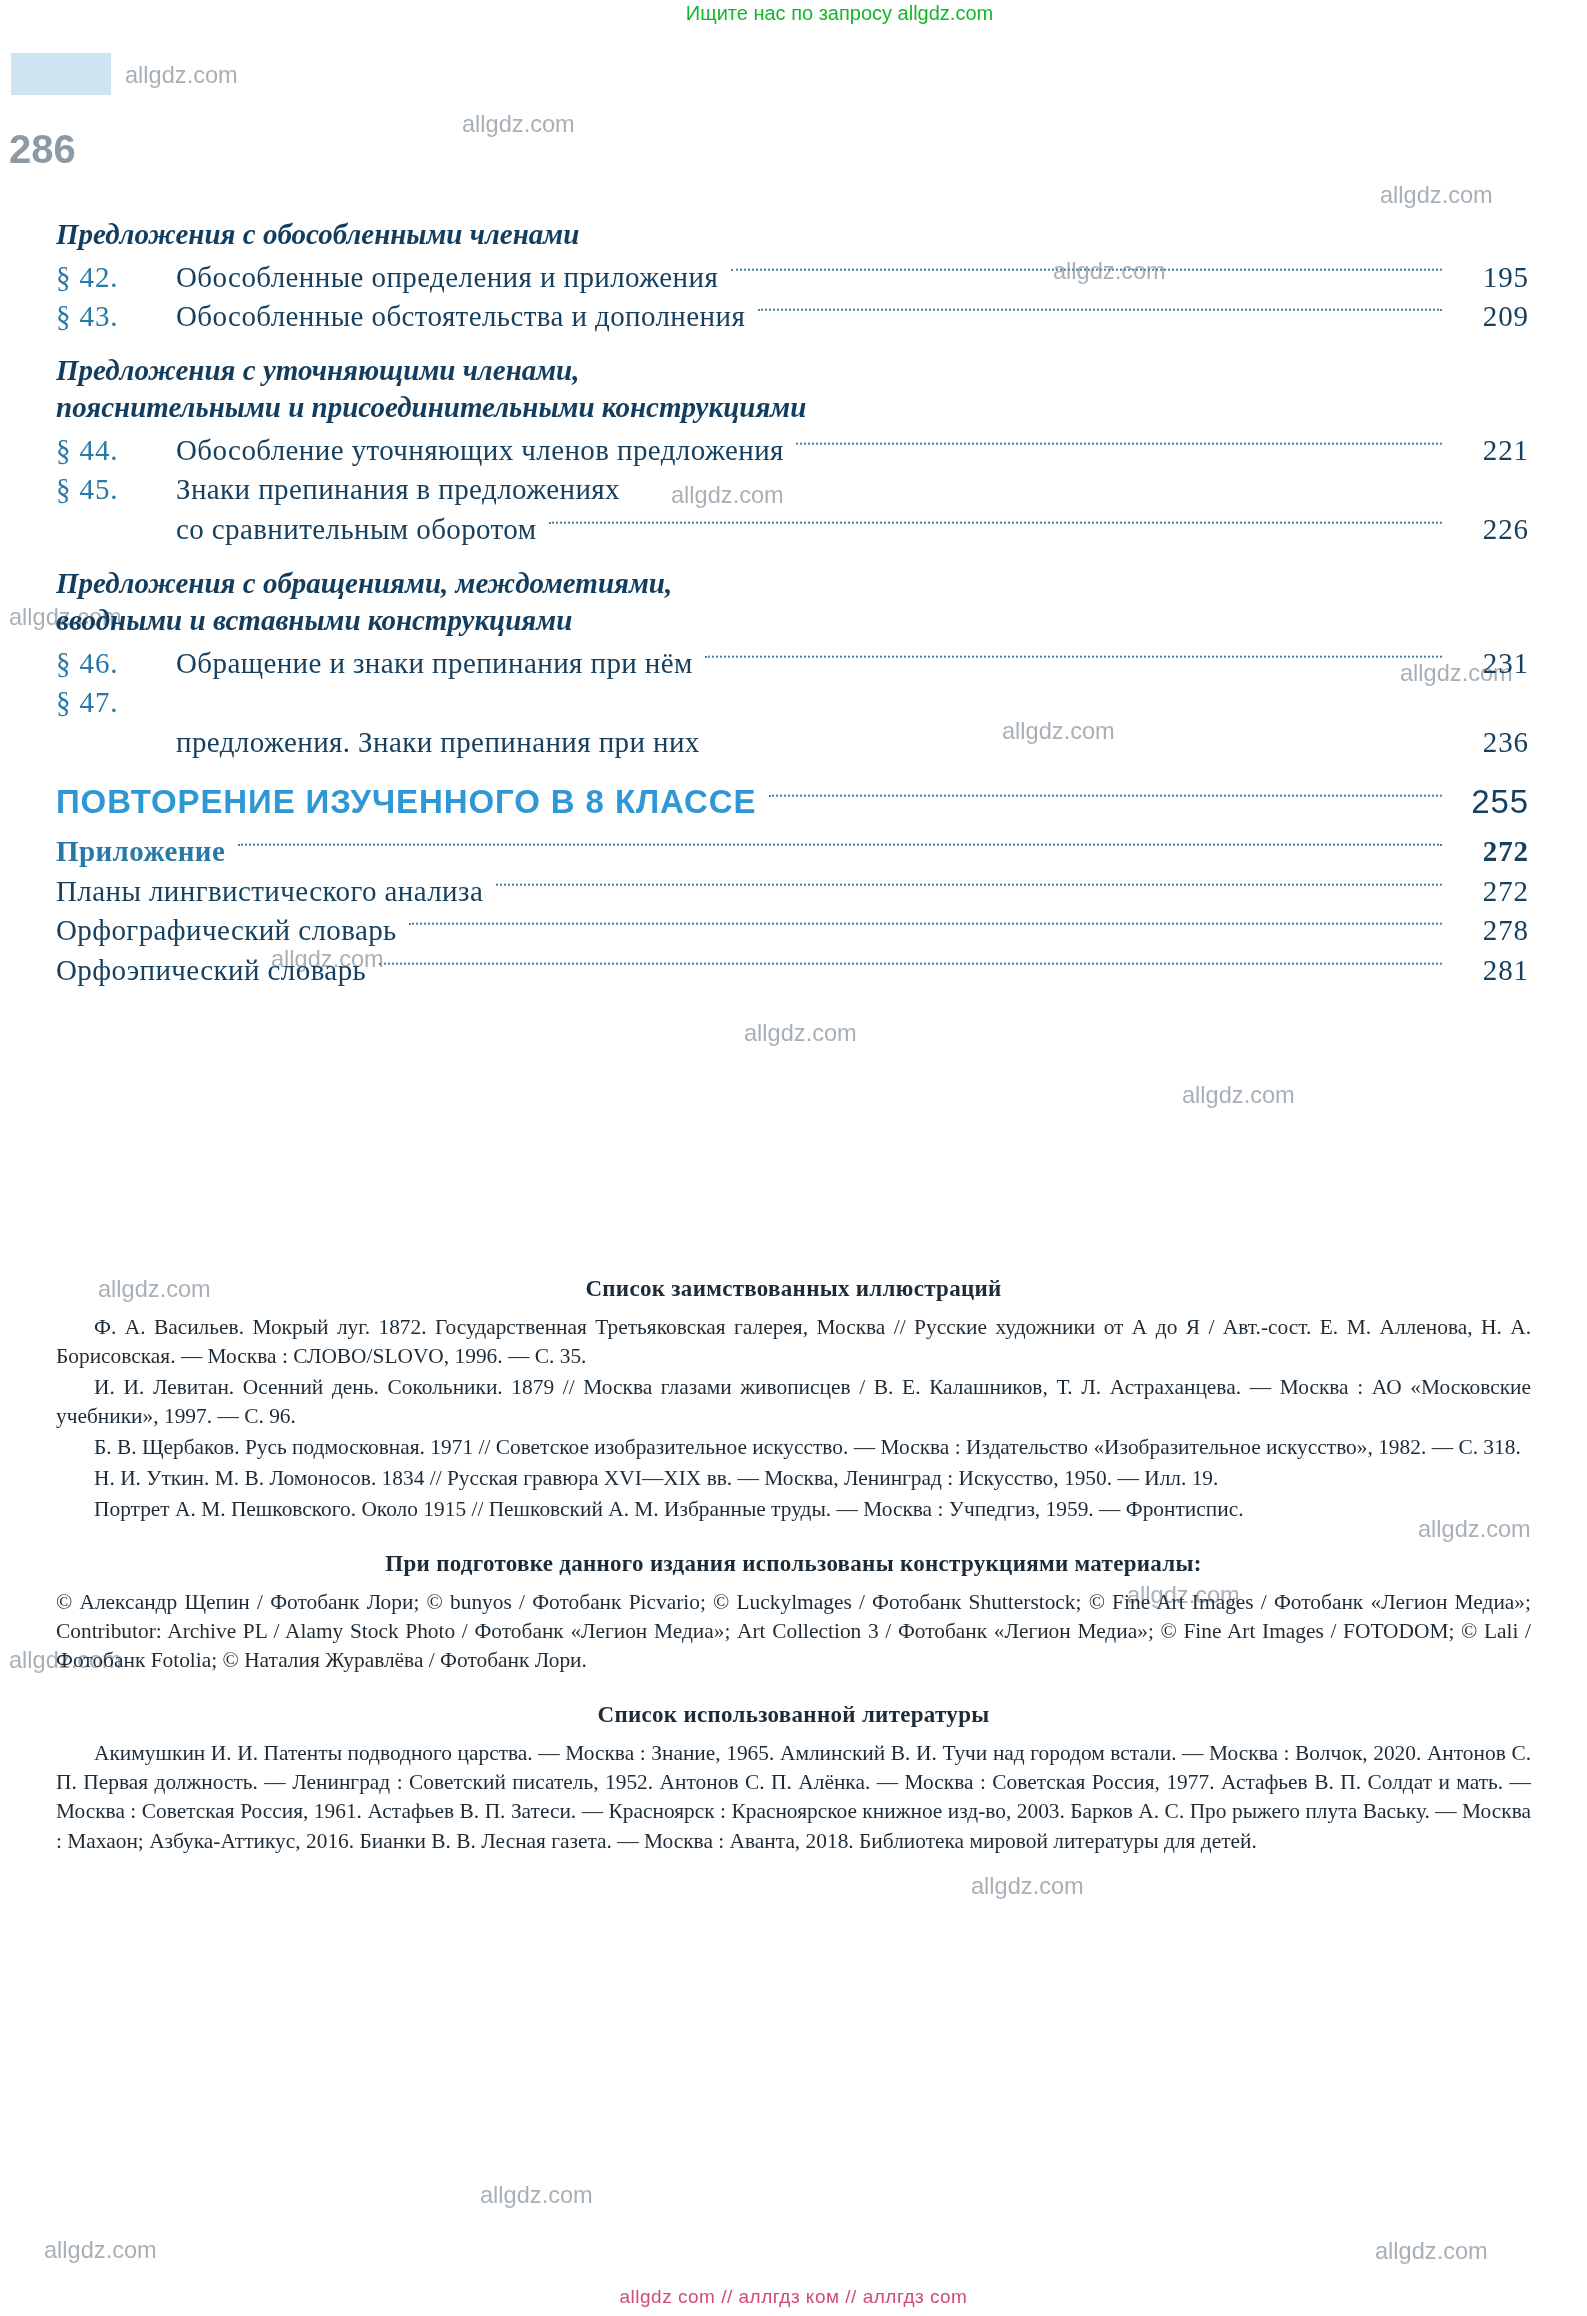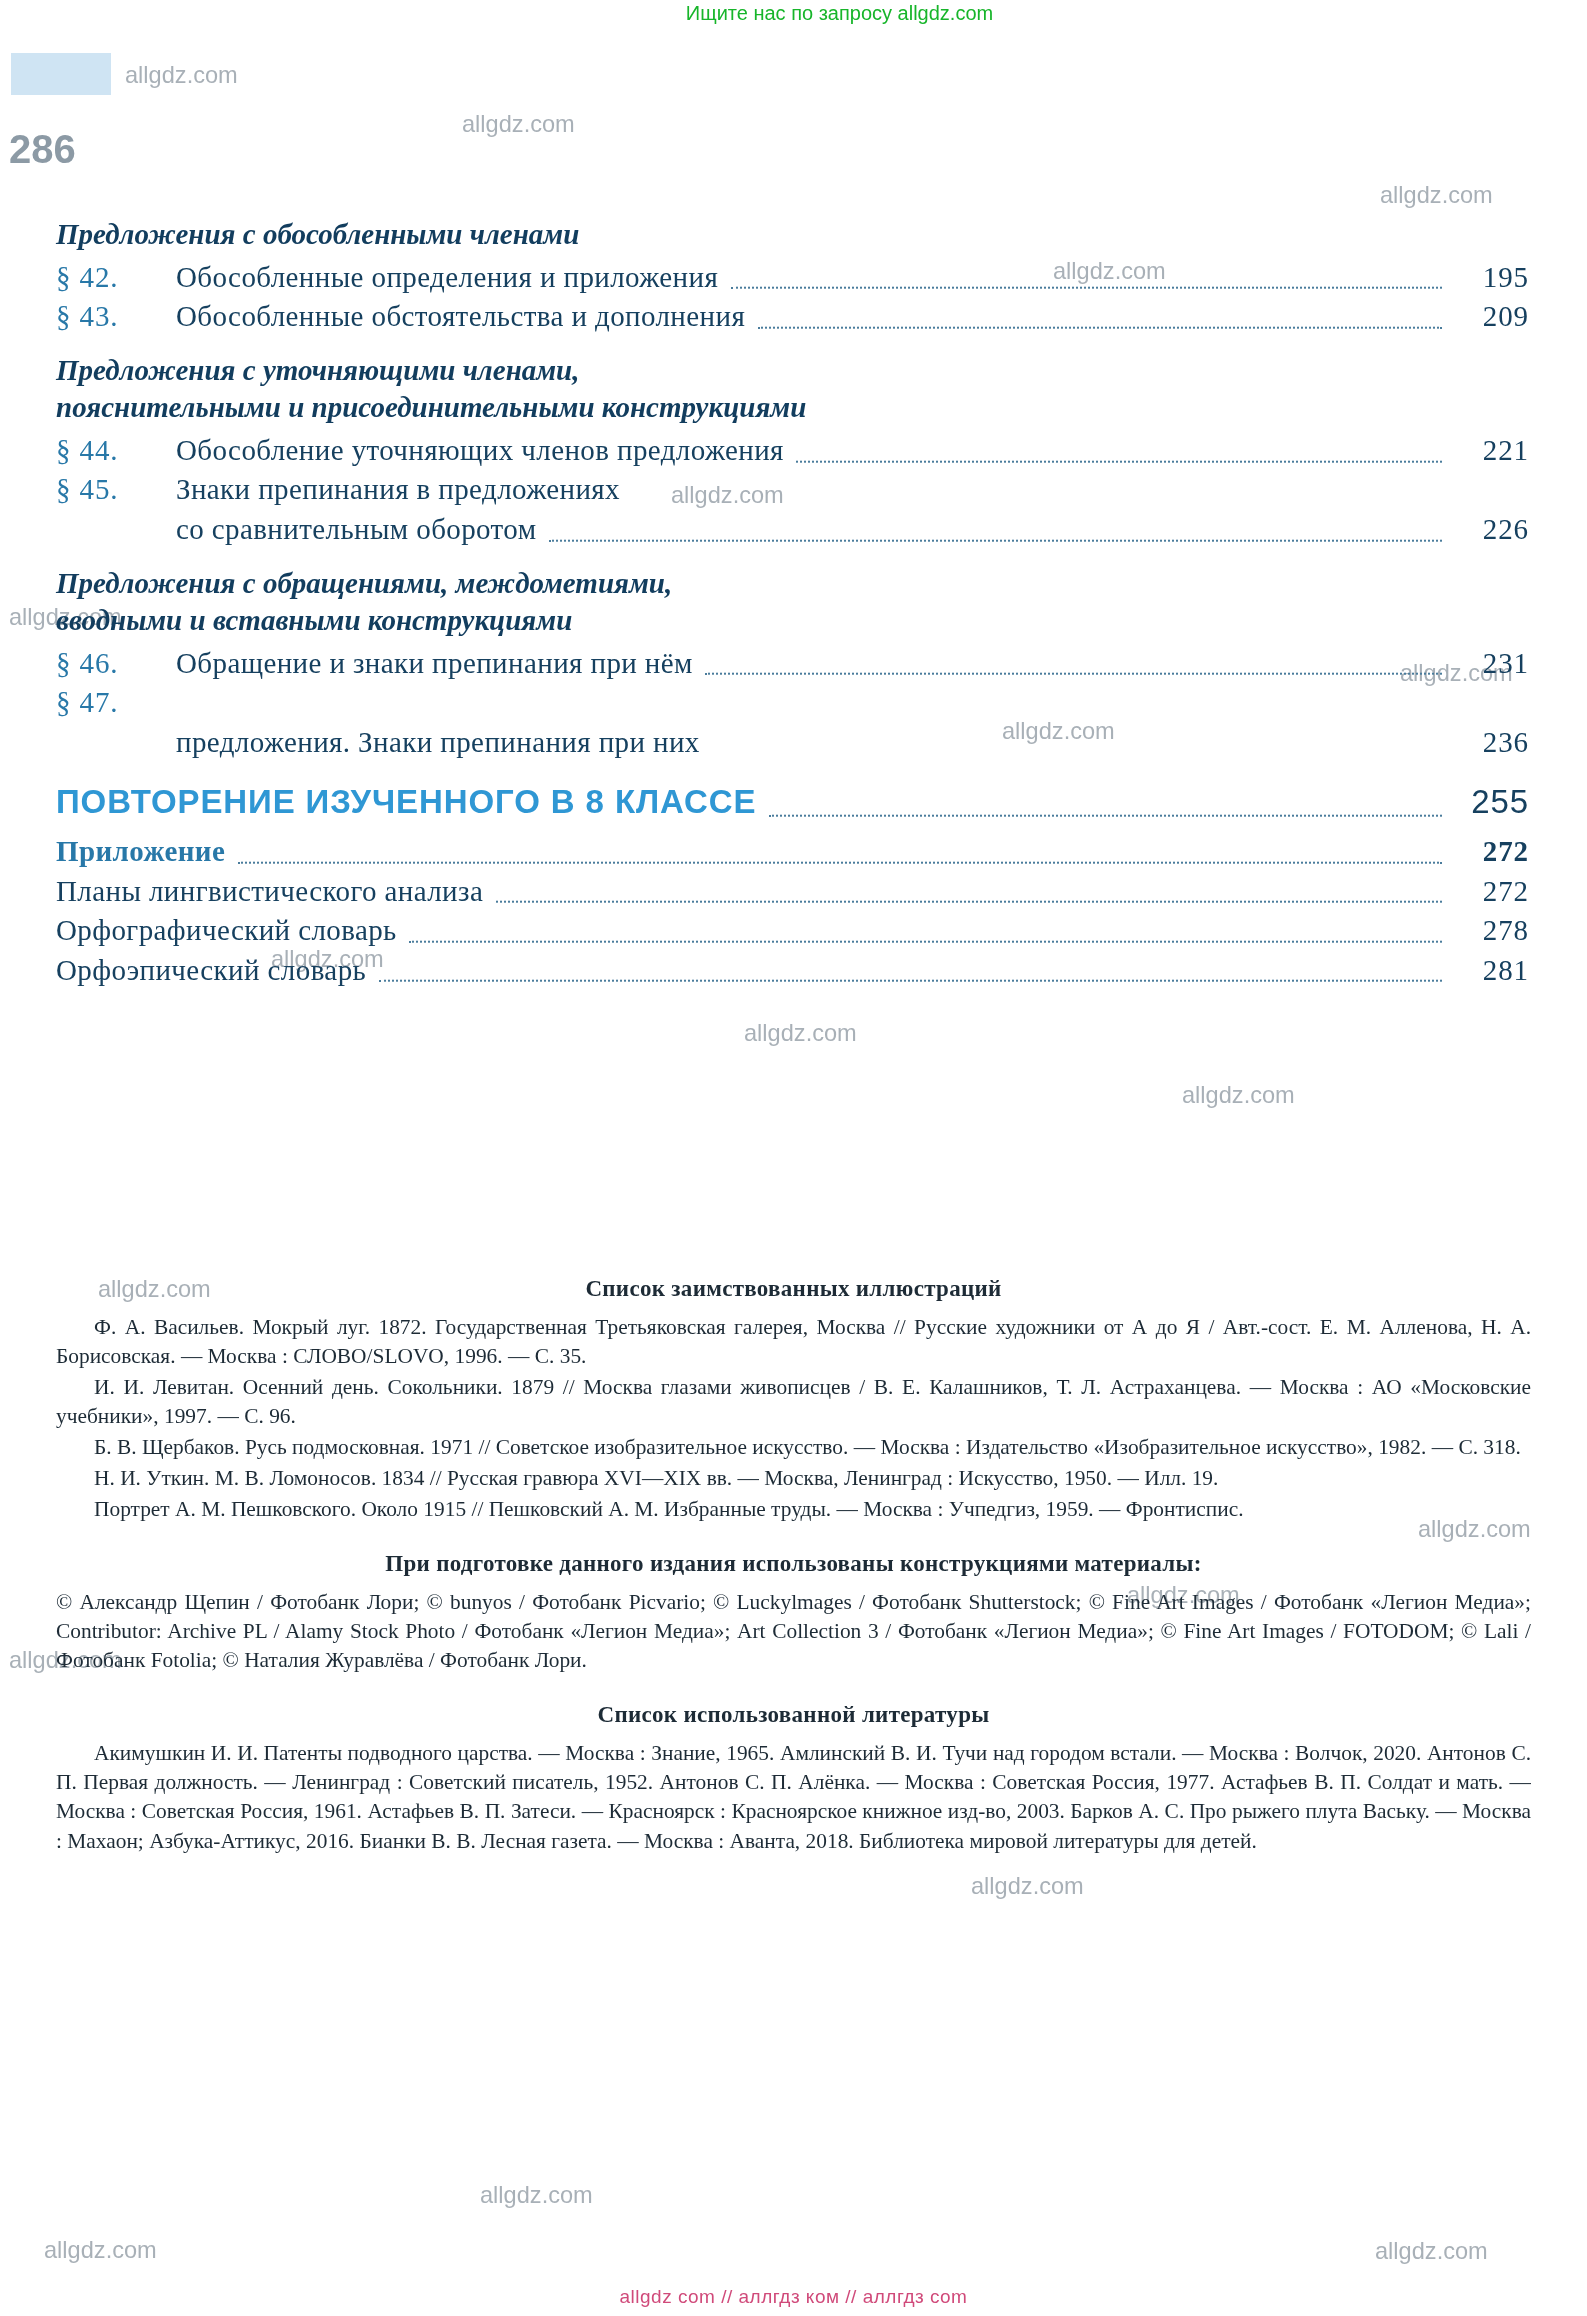--- a/index.html
+++ b/index.html
@@ -81,21 +81,21 @@
     font-style: italic;
     font-size: 29px;
     color: #123d5e;
     margin: 16.4px 0 5.5px 0;
     line-height: 1.28;
   }
   .toc-group-title.first { margin-top: 0; }
 
   .toc-row {
     display: flex;
-    align-items: flex-end;
+    align-items: center;
     font-size: 29px;
     color: #16405f;
     line-height: 1.30;
     margin: 1.8px 0;
     letter-spacing: 0.4px;
   }
   .toc-sec {
     width: 120px;
     flex: 0 0 120px;
     color: #2878a8;

